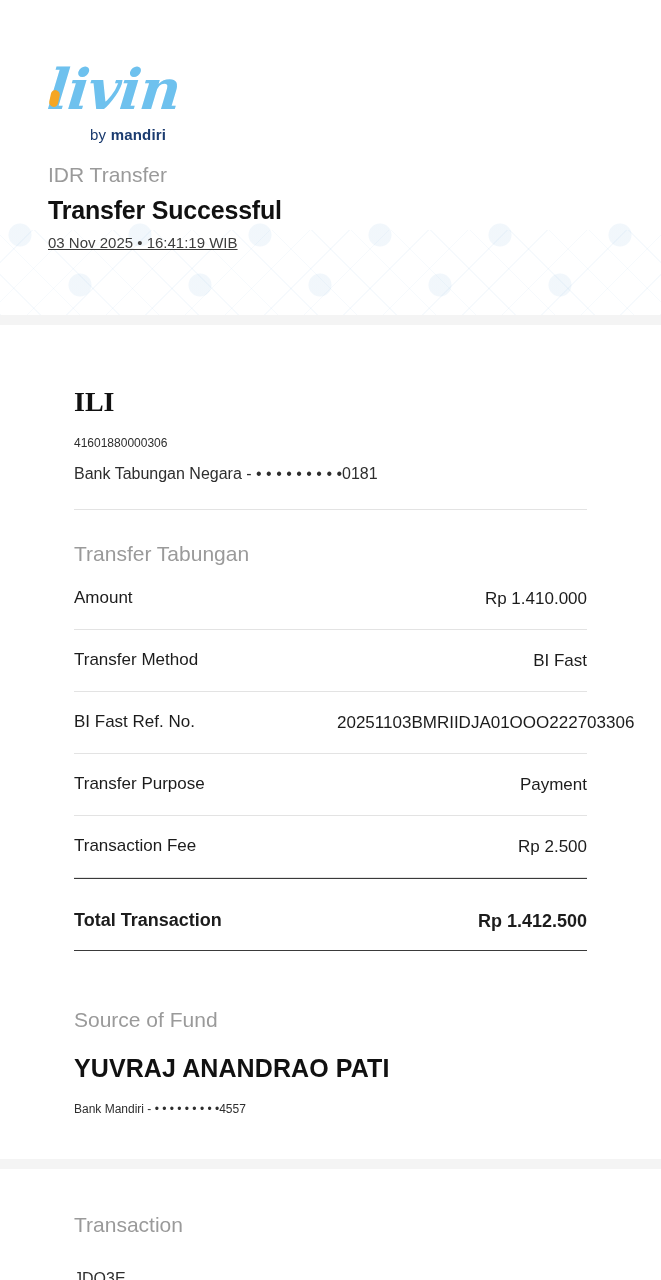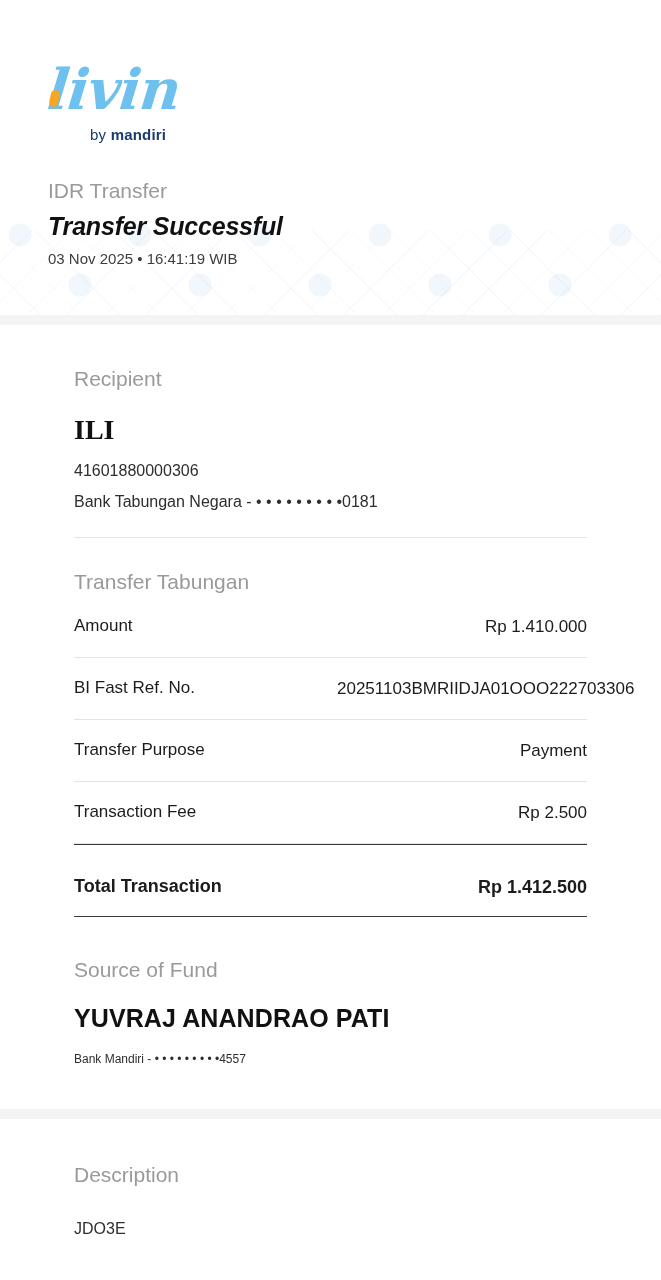--- a/index.html
+++ b/index.html
@@ -81,42 +81,42 @@
     top: 68px;
     font-size: 15px;
     color: #1b3b6f;
     letter-spacing: 0.2px;
   }
   .logo-sub b { font-weight: bold; }
 
   .hdr-text {
     position: absolute;
     left: 48px;
-    top: 176px;
+    top: 160px;
     right: 40px;
   }
   .hdr-kicker {
     font-size: 21px;
     color: #9a9a9a;
     line-height: 30px;
   }
   .hdr-title {
     font-size: 25px;
     font-weight: bold;
     color: #111111;
     line-height: 36px;
     margin-top: 2px;
     letter-spacing: -0.2px;
-    font-style: italic;
   }
   .hdr-time {
     font-size: 15px;
     color: #3d3d3d;
     line-height: 22px;
     margin-top: 4px;
+    text-decoration: underline;
   }
 
   .band-gap {
     height: 10px;
     background: #f4f4f4;
   }
 
   
   .section {
     padding: 0 74px;
@@ -129,21 +129,21 @@
   }
   .rcpt-name {
     font-size: 28px;
     font-weight: bold;
     color: #111111;
     line-height: 30px;
     margin-top: 22px;
     font-family: Liberation Serif, serif;
   }
   .rcpt-acct {
-    font-size: 16px;
+    font-size: 12px;
     color: #2e2e2e;
     line-height: 24px;
     margin-top: 14px;
   }
   .rcpt-bank {
     font-size: 16px;
     color: #2e2e2e;
     line-height: 24px;
     margin-top: 7px;
   }
@@ -179,21 +179,21 @@
     border-top: 1px solid #3a3a3a;
     border-bottom: 1px solid #3a3a3a;
     padding: 29px 0 16px 0;
   }
   .row.total .k,
   .row.total .v {
     font-weight: bold;
     font-size: 18px;
   }
 
-  .sof { margin-top: 39px; }
+  .sof { margin-top: 55px; }
   .sof-name {
     font-size: 25px;
     font-weight: bold;
     color: #111111;
     line-height: 28px;
     margin-top: 20px;
     letter-spacing: 0.1px;
   }
   .sof-bank {
     font-size: 12px;
@@ -240,36 +240,39 @@
   <div class="hdr-text">
     <div class="hdr-kicker">IDR Transfer</div>
     <div class="hdr-title">Transfer Successful</div>
     <div class="hdr-time">03 Nov 2025 • 16:41:19 WIB</div>
   </div>
 </div>
 
 <div class="band-gap"></div>
 
 <div class="section spacer-top">
-  <div class="sec-label">Recipient</div>
   <div class="rcpt-name">ILI</div>
   <div class="rcpt-acct">41601880000306</div>
   <div class="rcpt-bank">Bank Tabungan Negara - • • • • • • • • •0181</div>
   <hr class="hr">
 </div>
 
 <div class="section" style="padding-top:30px;">
   <div class="sec-label">Transfer Tabungan</div>
 
   <div class="rows">
     <div class="row">
       <div class="k">Amount</div>
       <div class="v">Rp 1.410.000</div>
     </div>
     <div class="row">
+      <div class="k">Transfer Method</div>
+      <div class="v">BI Fast</div>
+    </div>
+    <div class="row">
       <div class="k">BI Fast Ref. No.</div>
       <div class="v" style="max-width:250px;">20251103BMRIIDJA01OOO222703306</div>
     </div>
     <div class="row">
       <div class="k">Transfer Purpose</div>
       <div class="v">Payment</div>
     </div>
     <div class="row">
       <div class="k">Transaction Fee</div>
       <div class="v">Rp 2.500</div>
@@ -283,15 +286,15 @@
 
 <div class="section sof">
   <div class="sec-label">Source of Fund</div>
   <div class="sof-name">YUVRAJ ANANDRAO PATI</div>
   <div class="sof-bank">Bank Mandiri - • • • • • • • • •4557</div>
 </div>
 
 <div class="divider-band"></div>
 
 <div class="section spacer-top2">
-  <div class="desc-label">Description</div>
+  <div class="desc-label">Transaction</div>
   <div class="desc-value">JDO3E</div>
 </div>
 
 </body></html>

